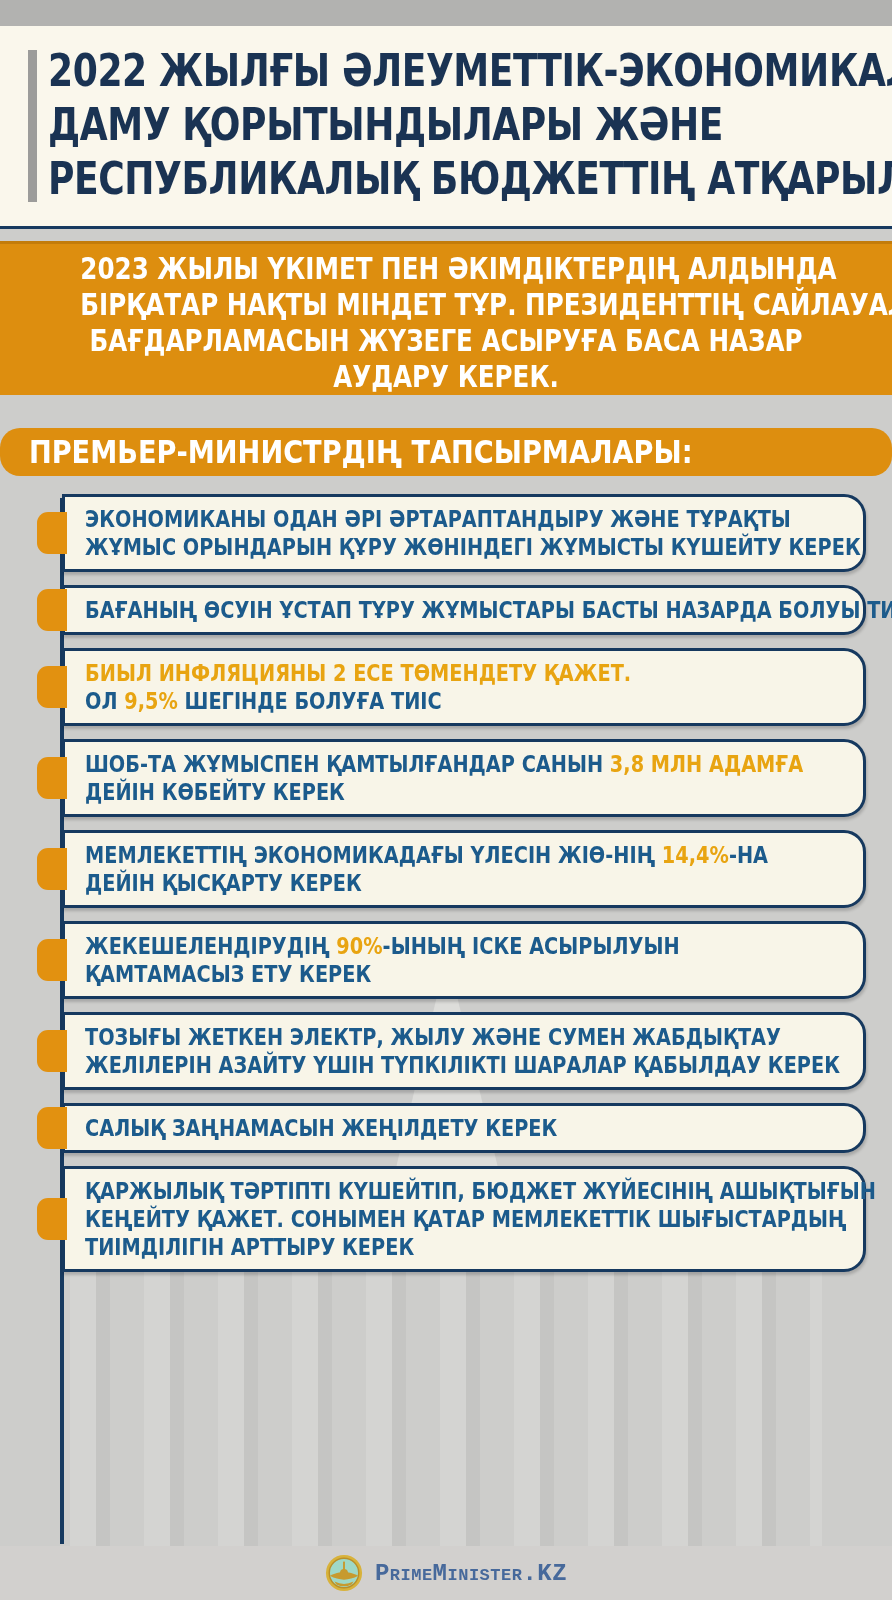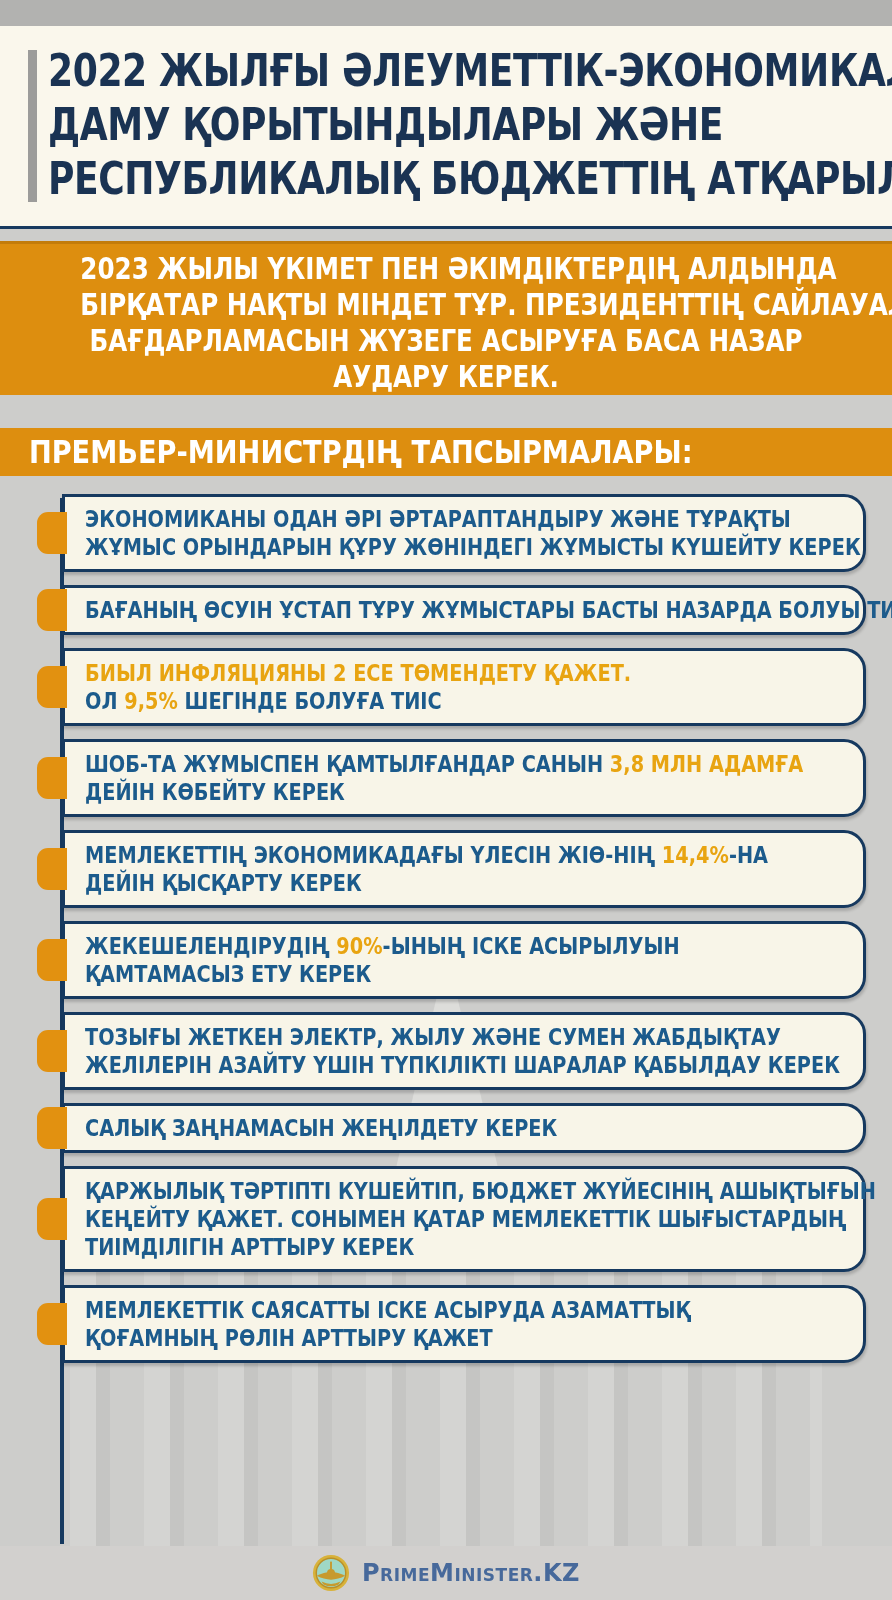--- a/index.html
+++ b/index.html
@@ -14,42 +14,42 @@
   .accent-bar{position:absolute;left:28px;top:24px;width:9px;height:152px;background:#9c9c9a;}
   .title-wrap{position:absolute;left:48px;top:18px;}
   .t-line{font-size:44px;font-weight:bold;color:#1a3353;line-height:54px;white-space:nowrap;transform:scaleX(.82);transform-origin:0 50%;letter-spacing:-.5px;}
 
   
   .lead-box{position:absolute;top:241px;left:0;width:100%;height:154px;background:#dd8e0f;box-shadow:inset 0 3px 0 rgba(120,70,0,.25);}
   .lead-wrap{padding-top:10px;}
   .lead-line{font-size:30px;line-height:36px;font-weight:bold;color:#ffffff;white-space:nowrap;text-align:center;transform:scaleX(.82);transform-origin:50% 50%;}
 
   
-  .section-bar{position:absolute;top:428px;left:0;width:100%;height:48px;background:#dd8e0f;}
+  .section-bar{position:absolute;top:428px;left:0;width:100%;height:48px;background:#dd8e0f;border-radius:20px;}
   .bar-line{font-size:32px;line-height:48px;font-weight:bold;color:#ffffff;white-space:nowrap;padding-left:34px;transform:scaleX(.85);transform-origin:0 50%;}
 
   
   .task-region{position:absolute;top:476px;left:0;width:100%;height:1070px;}
   .connector{position:absolute;left:60px;top:22px;width:4px;height:1046px;background:#16395f;z-index:1;}
   .task-list{position:relative;padding-top:18px;display:flex;flex-direction:column;gap:13px;z-index:2;}
   .task{position:relative;margin-left:62px;width:758px;background:#f8f5e8;border:3px solid #16395f;border-radius:0 22px 22px 0;padding:8px 20px;box-shadow:1px 3px 3px rgba(0,0,0,.18);}
   .tab{position:absolute;left:-28px;top:50%;transform:translateY(-50%);width:30px;height:42px;background:#e29110;border-radius:11px 0 0 11px;}
   .task-line{font-size:23px;line-height:28px;font-weight:bold;color:#1c5b8c;white-space:nowrap;transform:scaleX(.84);transform-origin:0 50%;}
   .task-line .hl{color:#e8a411;}
 
   
   .wm{position:absolute;z-index:0;}
   .wm-spire{top:478px;left:385px;width:0;height:0;border-left:62px solid transparent;border-right:62px solid transparent;border-bottom:260px solid rgba(223,223,221,.85);}
   .wm-body{top:730px;left:70px;width:752px;height:700px;background:
      repeating-linear-gradient(90deg, rgba(255,255,255,.14) 0 26px, rgba(0,0,0,.04) 26px 40px, transparent 40px 74px);}
 
   
   .footer{position:absolute;top:1546px;left:0;width:100%;height:54px;background:#d2d0ce;display:flex;align-items:center;justify-content:center;gap:12px;}
   .emblem{width:38px;height:38px;display:block;}
-  .brand{font-size:24px;font-weight:bold;color:#47699b;font-variant:small-caps;letter-spacing:.5px;}
+  .brand{font-size:24px;font-weight:bold;color:#47699b;font-variant:small-caps;letter-spacing:.5px;font-family:Liberation Mono, monospace;}
 </style>
 </head>
 <body>
 
 <div class="page">
 
   <div class="top-strip"></div>
 
   <div class="header-card">
     <div class="accent-bar"></div>
@@ -116,25 +116,20 @@
         <div class="task">
           <span class="tab"></span>
           <div class="task-line"><span>САЛЫҚ ЗАҢНАМАСЫН ЖЕҢІЛДЕТУ КЕРЕК</span></div>
         </div>
         <div class="task">
           <span class="tab"></span>
           <div class="task-line"><span>ҚАРЖЫЛЫҚ ТӘРТІПТІ КҮШЕЙТІП, БЮДЖЕТ ЖҮЙЕСІНІҢ АШЫҚТЫҒЫН</span></div>
           <div class="task-line"><span>КЕҢЕЙТУ ҚАЖЕТ. СОНЫМЕН ҚАТАР МЕМЛЕКЕТТІК ШЫҒЫСТАРДЫҢ</span></div>
           <div class="task-line"><span>ТИІМДІЛІГІН АРТТЫРУ КЕРЕК</span></div>
         </div>
-        <div class="task">
-          <span class="tab"></span>
-          <div class="task-line"><span>МЕМЛЕКЕТТІК САЯСАТТЫ ІСКЕ АСЫРУДА АЗАМАТТЫҚ</span></div>
-          <div class="task-line"><span>ҚОҒАМНЫҢ РӨЛІН АРТТЫРУ ҚАЖЕТ</span></div>
-        </div>
       </div>
   </div>
 
   <div class="footer">
     <svg class="emblem" viewBox="0 0 40 40">
       <circle cx="20" cy="20" r="19" fill="#d8b23a"></circle>
       <circle cx="20" cy="20" r="15.5" fill="#9fd8c6"></circle>
       <circle cx="20" cy="20" r="15.5" fill="none" stroke="#b98f2a" stroke-width="1.5"></circle>
       <path d="M5,23 Q20,15 35,23 Q20,31 5,23 Z" fill="#c79a2e"></path>
       <rect x="19" y="8" width="2" height="10" fill="#c79a2e"></rect>

